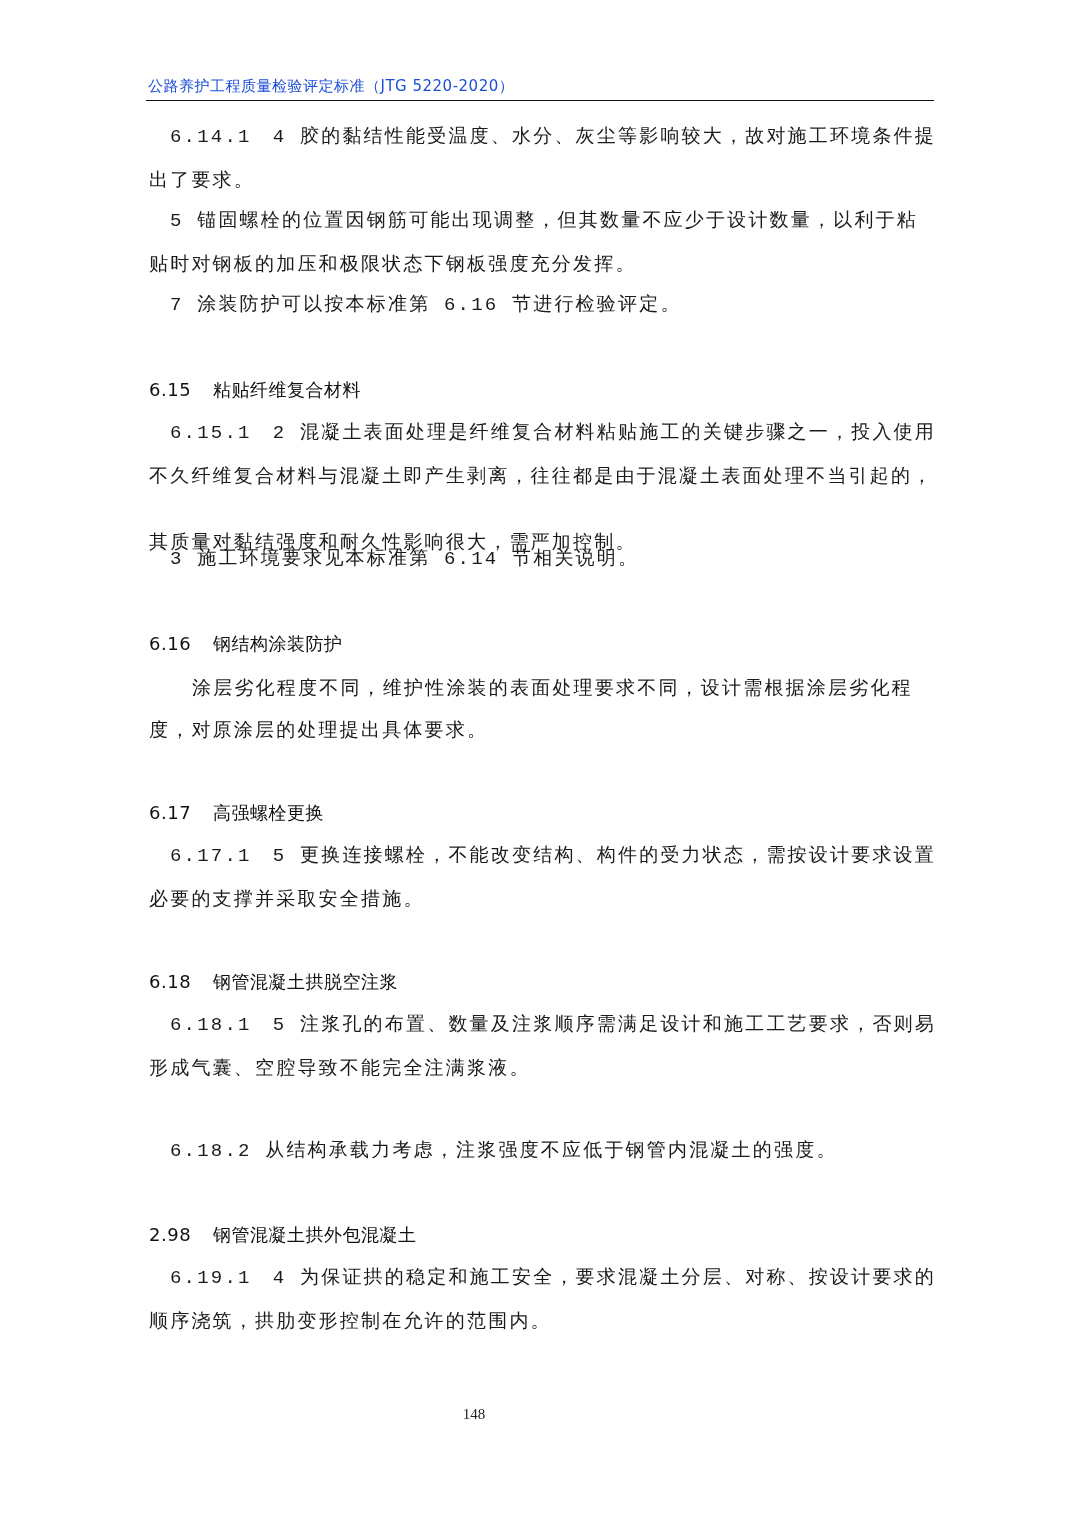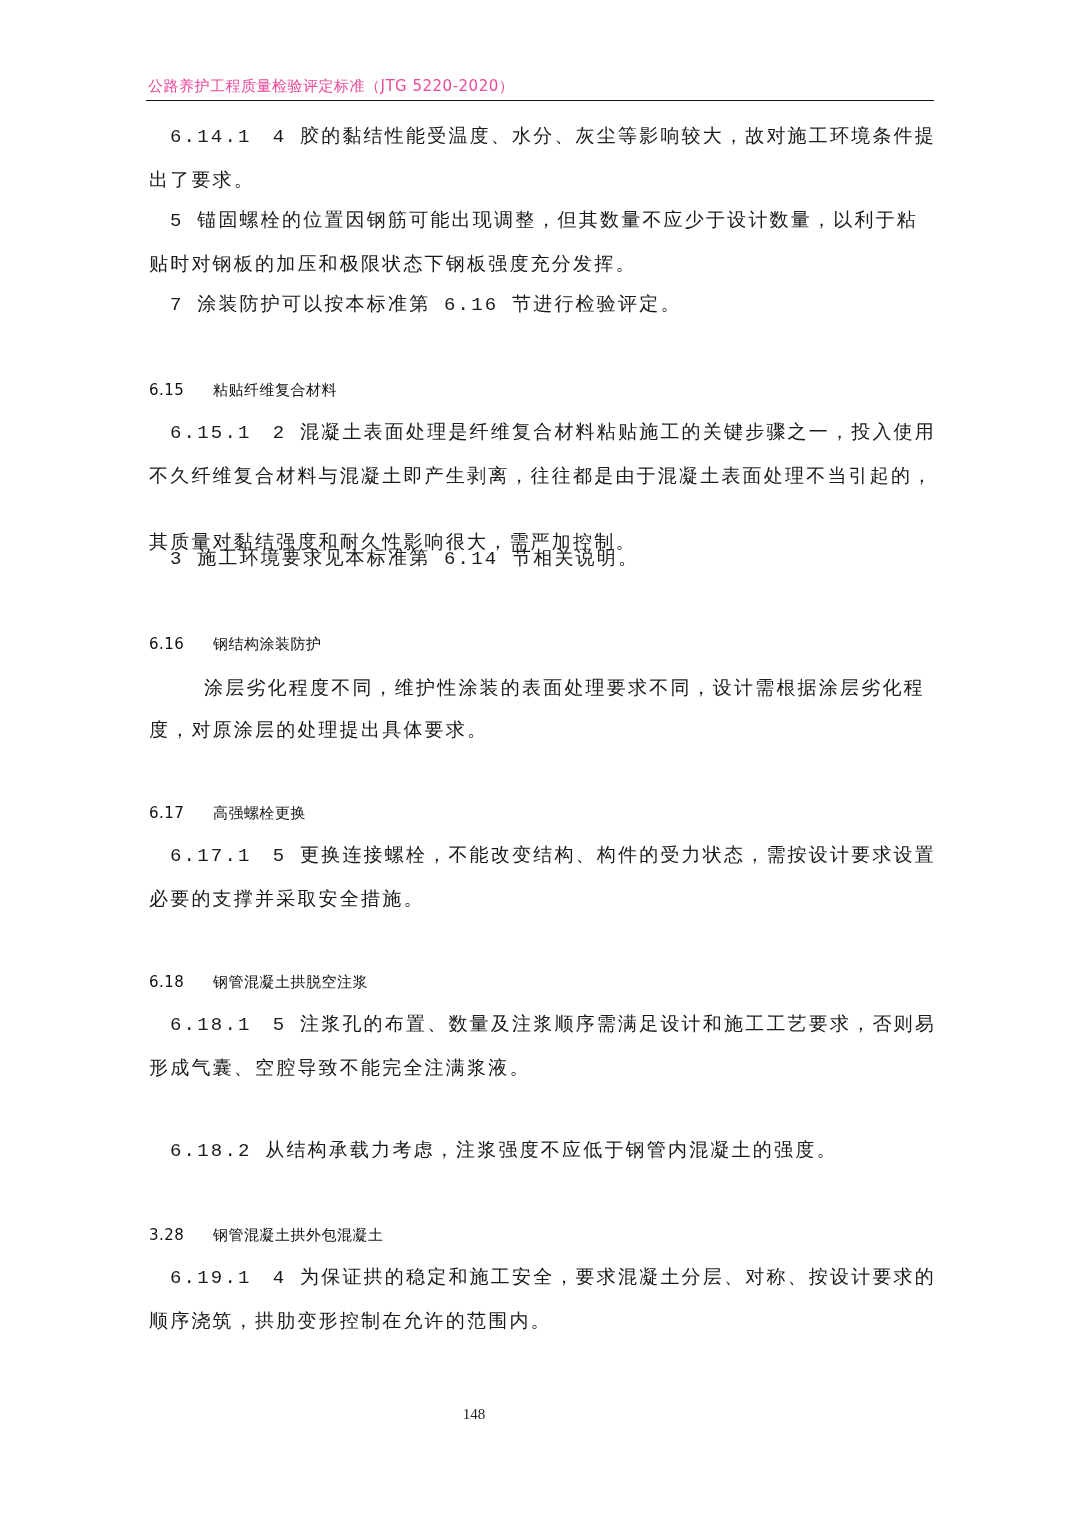--- a/index.html
+++ b/index.html
@@ -20,43 +20,43 @@
       left: 146px;
       top: 76px;
       width: 788px;
       height: 24px;
       border-bottom: 1.5px solid #111;
     }
     .page-header-title {
       font-family: "DejaVu Sans", "Liberation Sans", sans-serif;
       font-size: 15px;
       letter-spacing: 0.5px;
-      color: #ec4899;
+      color: #1d4ed8;
       line-height: 20px;
       position: absolute;
       left: 2px;
       top: 0;
     }
     .line {
       position: absolute;
       left: 149px;
       width: 790px;
       font-size: 19px;
       line-height: 26px;
       letter-spacing: 2.2px;
       white-space: nowrap;
       color: #1a1a1a;
     }
     .line.indent1 { left: 170px; font-family: Liberation Mono, monospace; }
-    .line.indent2 { left: 204px; }
+    .line.indent2 { left: 192px; }
     .heading {
       position: absolute;
       left: 149px;
       font-family: "DejaVu Sans", "Liberation Sans", sans-serif;
-      font-size: 15px;
+      font-size: 18px;
       line-height: 26px;
       color: #111;
       white-space: nowrap;
     }
     .heading .num {
       display: inline-block;
       width: 64px;
       letter-spacing: 0.5px;
     }
     .heading .title {
@@ -107,18 +107,18 @@
 <div class="line" style="top:885px">必要的支撑并采取安全措施。</div>
 
 <div class="heading" style="top:969px">
   <span class="num">6.18</span><span class="title">钢管混凝土拱脱空注浆</span>
 </div>
 <div class="line indent1" style="top:1012px">6.18.1　5 注浆孔的布置、数量及注浆顺序需满足设计和施工工艺要求，否则易</div>
 <div class="line" style="top:1054px">形成气囊、空腔导致不能完全注满浆液。</div>
 <div class="line indent1" style="top:1138px">6.18.2 从结构承载力考虑，注浆强度不应低于钢管内混凝土的强度。</div>
 
 <div class="heading" style="top:1222px">
-  <span class="num">3.28</span><span class="title">钢管混凝土拱外包混凝土</span>
+  <span class="num">2.98</span><span class="title">钢管混凝土拱外包混凝土</span>
 </div>
 <div class="line indent1" style="top:1265px">6.19.1　4 为保证拱的稳定和施工安全，要求混凝土分层、对称、按设计要求的</div>
 <div class="line" style="top:1307px">顺序浇筑，拱肋变形控制在允许的范围内。</div>
 
 <div class="page-number">148</div>
 
 </body></html>

